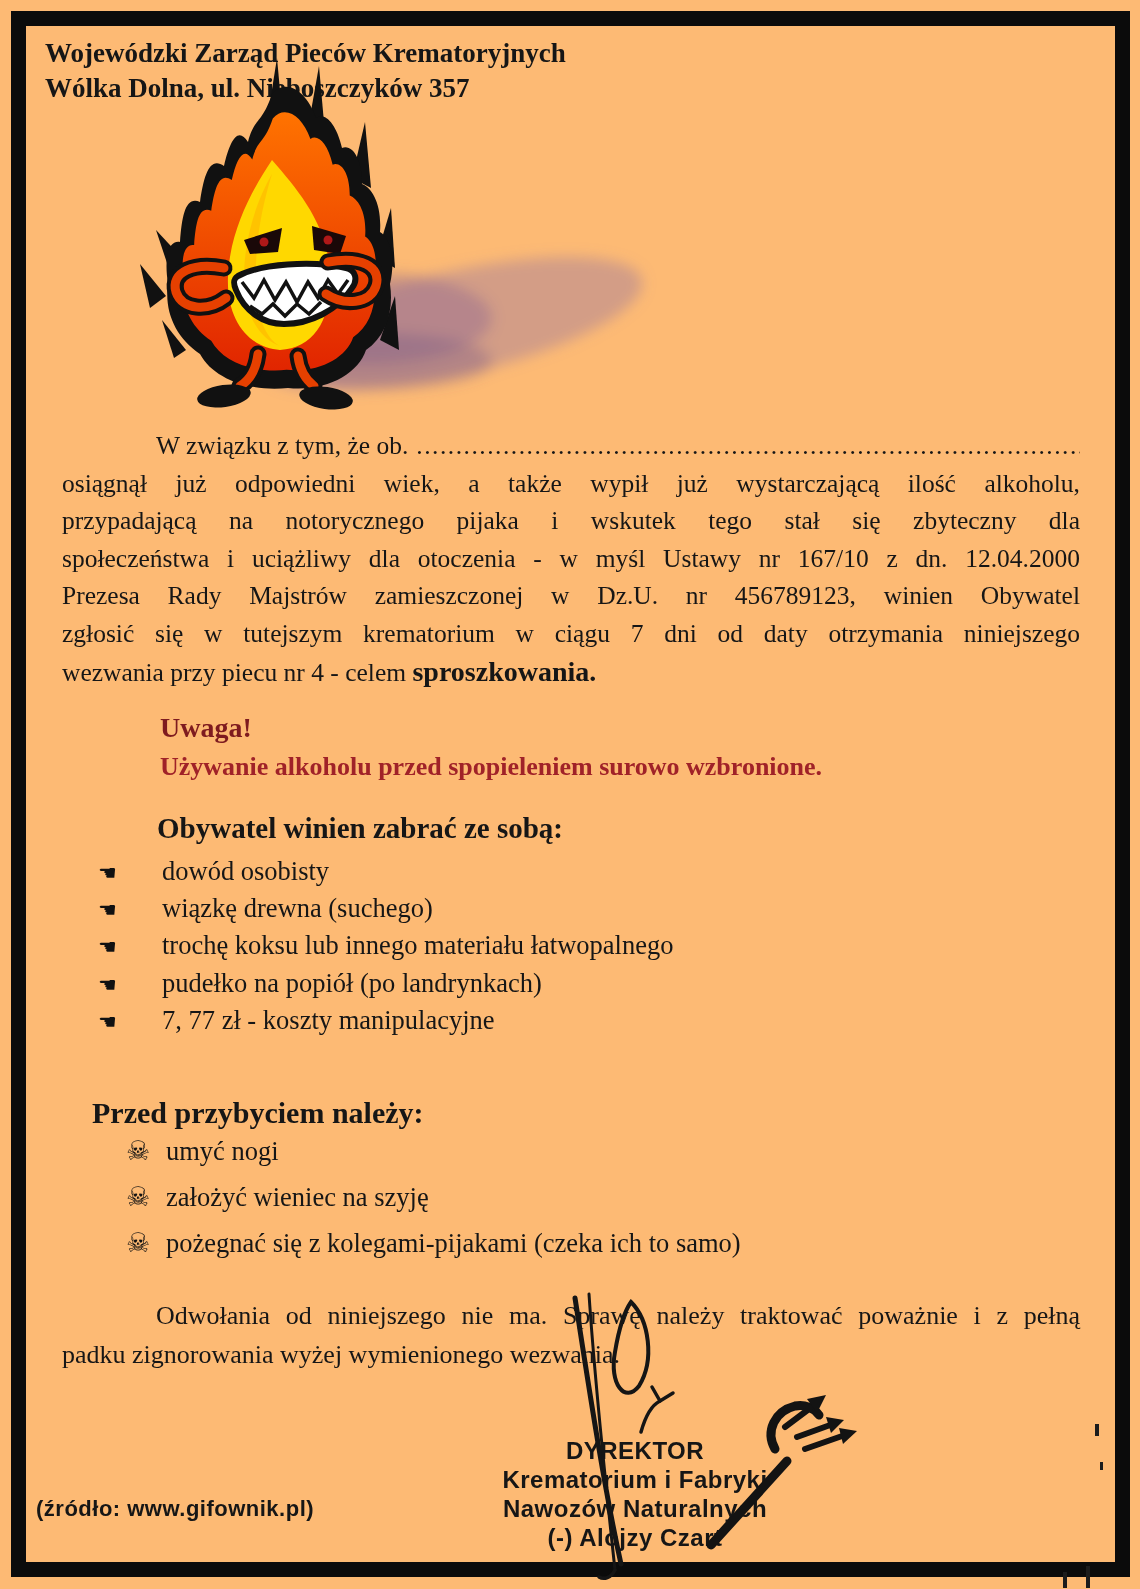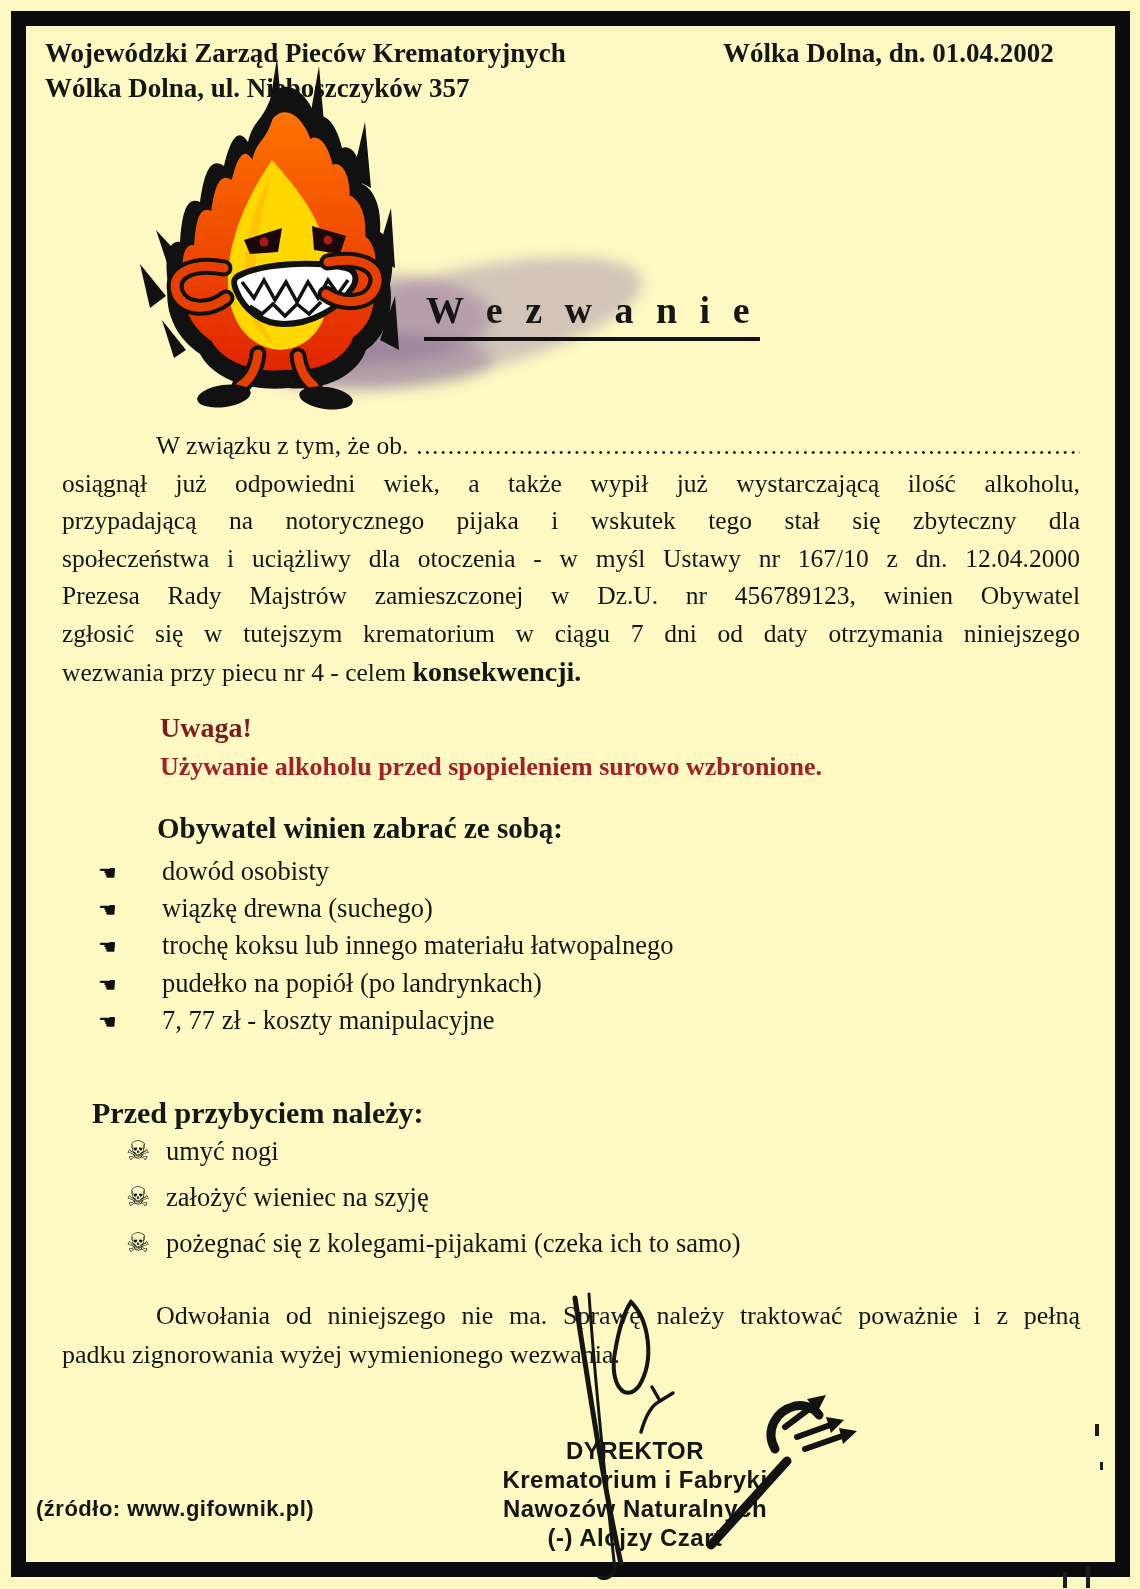--- a/index.html
+++ b/index.html
@@ -1,16 +1,16 @@
 <!DOCTYPE html>
 <html lang="pl"><head>
 <meta charset="utf-8">
 <style>
   html,body{margin:0;padding:0;background:#e8e8e4;}
-  .page{position:relative;width:1140px;height:1589px;background:#fef9c3;overflow:hidden;
+  .page{position:relative;width:1140px;height:1589px;background:#fdba74;overflow:hidden;
         font-family:"Liberation Serif",serif;color:#161616;}
   .frame{position:absolute;left:11px;top:11px;width:1089px;height:1536px;
          border:15px solid #0b0b0b;pointer-events:none;}
   .abs{position:absolute;}
   .serif-bold{font-family:"Liberation Serif",serif;font-weight:bold;}
   .sans-bold{font-family:"Liberation Sans",sans-serif;font-weight:bold;}
 
   .hdr{font-size:27px;line-height:35px;font-weight:bold;}
   .title{font-size:38px;font-weight:bold;letter-spacing:2px;word-spacing:9px;
          border-bottom:4px solid #111;padding:0 8px 5px 2px;}
@@ -44,21 +44,20 @@
 <body>
 
 <div class="page">
 
   <div class="frame"></div>
 
   <div class="abs hdr" style="left:45px;top:36px;">
     <div>Wojewódzki Zarząd Pieców Krematoryjnych</div>
     <div>Wólka Dolna, ul. Nieboszczyków 357</div>
   </div>
-  <div class="abs hdr" style="left:723px;top:36px;">Wólka Dolna, dn. 01.04.2002</div>
 
   <div class="abs" style="left:112px;top:56px;">
     <svg width="560" height="360" viewBox="0 0 560 360">
       <defs>
         <filter id="blur1" x="-30%" y="-30%" width="160%" height="160%">
             <feGaussianBlur stdDeviation="7"></feGaussianBlur>
           </filter>
         <linearGradient id="fireGrad" x1="0" y1="0" x2="0" y2="1">
           <stop offset="0" stop-color="#ff7300"></stop>
             <stop offset="1" stop-color="#e12500"></stop>
@@ -121,34 +120,33 @@
         <path d="M146 298 C144 314 138 324 128 330" stroke="#111" stroke-width="17"></path>
         <path d="M146 298 C144 314 138 324 128 330" stroke="#e64000" stroke-width="9"></path>
         <path d="M186 300 C188 316 194 324 202 330" stroke="#111" stroke-width="17"></path>
         <path d="M186 300 C188 316 194 324 202 330" stroke="#e64000" stroke-width="9"></path>
       </g>
       <ellipse cx="112" cy="340" rx="27" ry="11" fill="#111" transform="rotate(-8 112 340)"></ellipse>
       <ellipse cx="214" cy="342" rx="27" ry="11" fill="#111" transform="rotate(8 214 342)"></ellipse>
     </svg>
   </div>
 
-  <div class="abs title" style="left:424px;top:288px;">W e z w a n i e</div>
 
   <div class="abs para" style="left:62px;top:404px;">
     <div class="leadline">
       <span class="leadtxt">W związku z tym, że ob.</span>
       <span class="dots">........................................................................................................................................................................................................</span>
     </div>
     <div class="pline">osiągnął już odpowiedni wiek, a także wypił już wystarczającą ilość alkoholu,</div>
     <div class="pline">przypadającą na notorycznego pijaka i wskutek tego stał się zbyteczny dla</div>
     <div class="pline">społeczeństwa i uciążliwy dla otoczenia - w myśl Ustawy nr 167/10 z dn. 12.04.2000</div>
     <div class="pline">Prezesa Rady Majstrów zamieszczonej w Dz.U. nr 456789123, winien Obywatel</div>
     <div class="pline">zgłosić się w tutejszym krematorium w ciągu 7 dni od daty otrzymania  niniejszego</div>
     <div class="pline last">
-      <span>wezwania przy piecu  nr 4 - celem </span><span class="serif-bold" style="font-size:28px;">konsekwencji.</span>
+      <span>wezwania przy piecu  nr 4 - celem </span><span class="serif-bold" style="font-size:28px;">sproszkowania.</span>
     </div>
   </div>
 
   <div class="abs warn-title" style="left:160px;top:712px;">Uwaga!</div>
   <div class="abs warn-text" style="left:160px;top:752px;">Używanie alkoholu przed spopieleniem surowo wzbronione.</div>
 
   <div class="abs sec-head" style="left:157px;top:812px;">Obywatel winien zabrać ze sobą:</div>
 
   <div class="abs b-row" style="left:98px;top:856px;">
     <span class="b-ico">☚</span>

